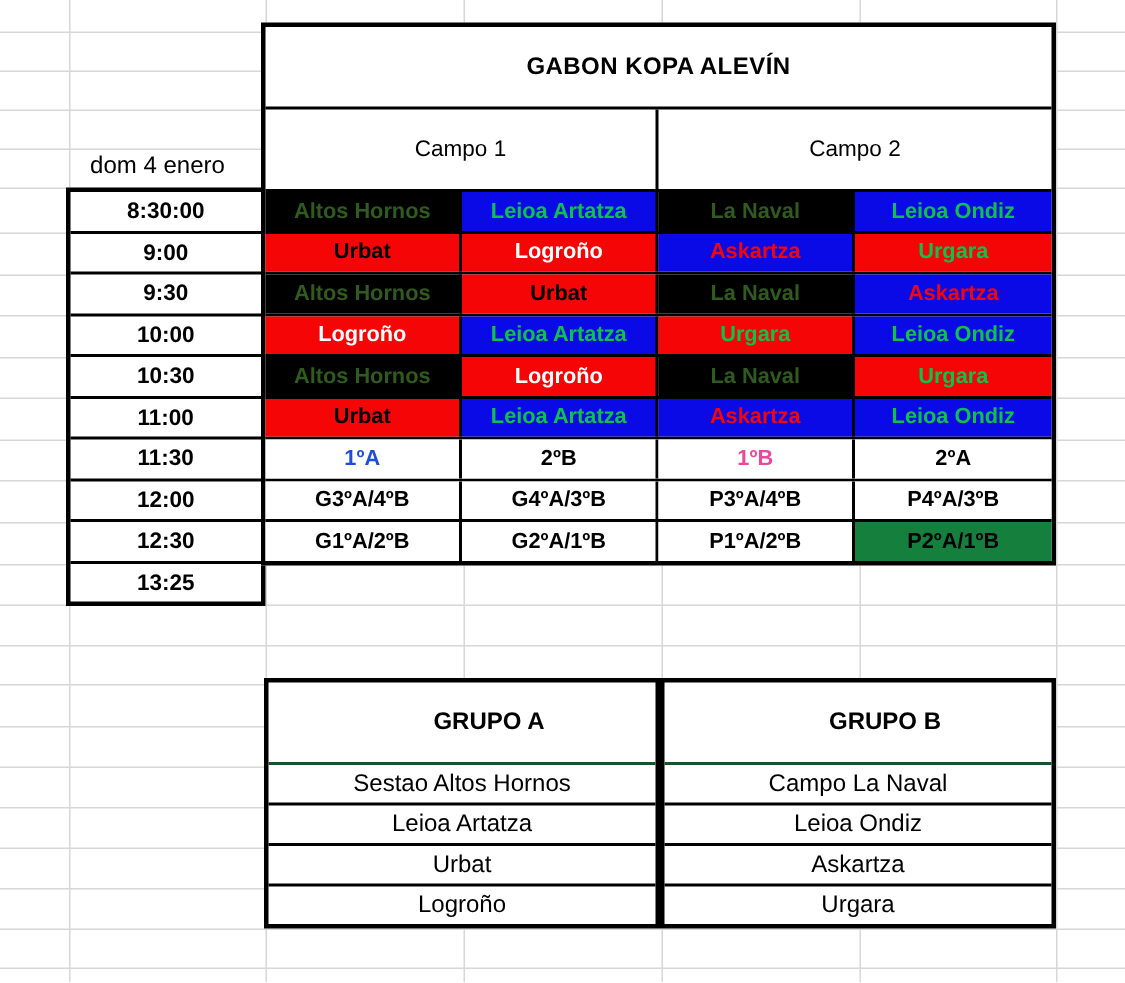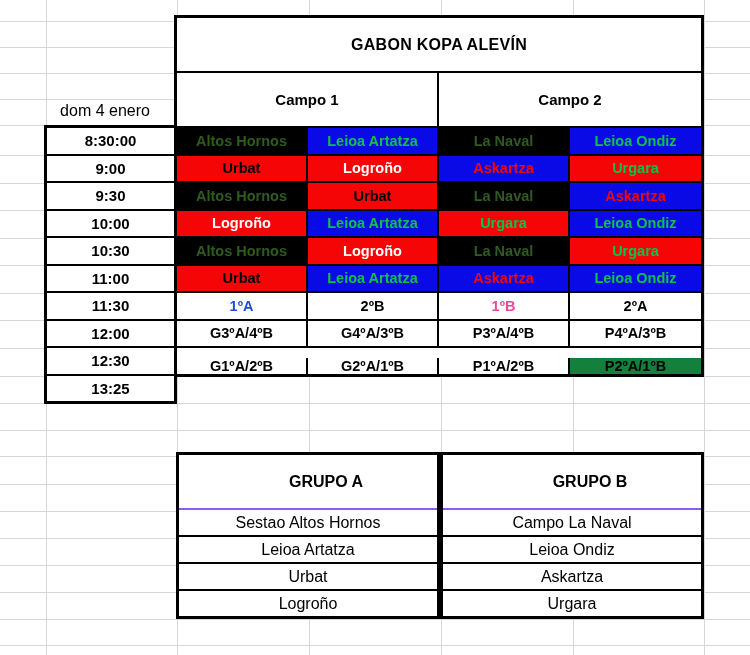--- a/index.html
+++ b/index.html
@@ -7,37 +7,37 @@
          font-family:"Liberation Sans",sans-serif;overflow:hidden;color:#000;}
   
   .gl-v{position:absolute;top:0;width:1px;height:655px;background:#d7d7d7;}
   .gl-h{position:absolute;left:0;height:1px;width:750px;background:#d7d7d7;}
   
   .main-table{position:absolute;left:174px;top:15px;width:524px;border:3px solid #000;background:#fff;}
   .title-row{height:53px;border-bottom:2px solid #000;display:flex;align-items:center;justify-content:center;
              font-weight:bold;font-size:16px;letter-spacing:.3px;}
   .header-row{display:flex;height:53px;border-bottom:2px solid #000;}
   .campo{width:260px;border-right:2px solid #000;display:flex;align-items:center;justify-content:center;
-         font-weight:bold;font-size:15px;text-align:center;}
+         font-weight:normal;font-size:15px;text-align:center;}
   .campo.last{width:262px;border-right:none;}
   .sched-row{display:flex;height:25.5px;border-bottom:2px solid #000;}
-  .sched-row:last-child{border-bottom:none;align-items:flex-end;}
+  .sched-row:last-child{border-bottom:none;}
   .match-cell{width:129px;border-right:2px solid #000;display:flex;align-items:center;justify-content:center;
               font-weight:bold;font-size:14.5px;white-space:nowrap;overflow:hidden;}
   .match-cell:last-child{width:131px;border-right:none;}
   
   .time-table{position:absolute;left:44px;top:125px;width:127px;border:3px solid #000;background:#fff;}
   .time-cell{height:25.5px;border-bottom:2px solid #000;display:flex;align-items:center;justify-content:center;
              font-weight:bold;font-size:15px;}
   .time-cell:last-child{border-bottom:none;}
   .date-label{position:absolute;left:38px;top:102px;width:134px;text-align:center;font-size:16px;}
   
   .group-table{position:absolute;top:452px;width:258px;border:3px solid #000;background:#fff;}
   #group-a{left:176px;} #group-b{left:440px;}
-  .group-header{height:53px;border-bottom:2px solid #8b5cf6;display:flex;align-items:center;justify-content:center;
+  .group-header{height:53px;border-bottom:2px solid #14532d;display:flex;align-items:center;justify-content:center;
                 font-weight:bold;font-size:16px;padding-left:36px;}
   .team-row{height:25px;border-bottom:2px solid #000;display:flex;align-items:center;justify-content:center;
             font-size:16px;}
   .team-row:last-child{border-bottom:none;}
 </style>
 </head>
 <body>
 
 <div id="stage">
   <div id="grid-layer">

